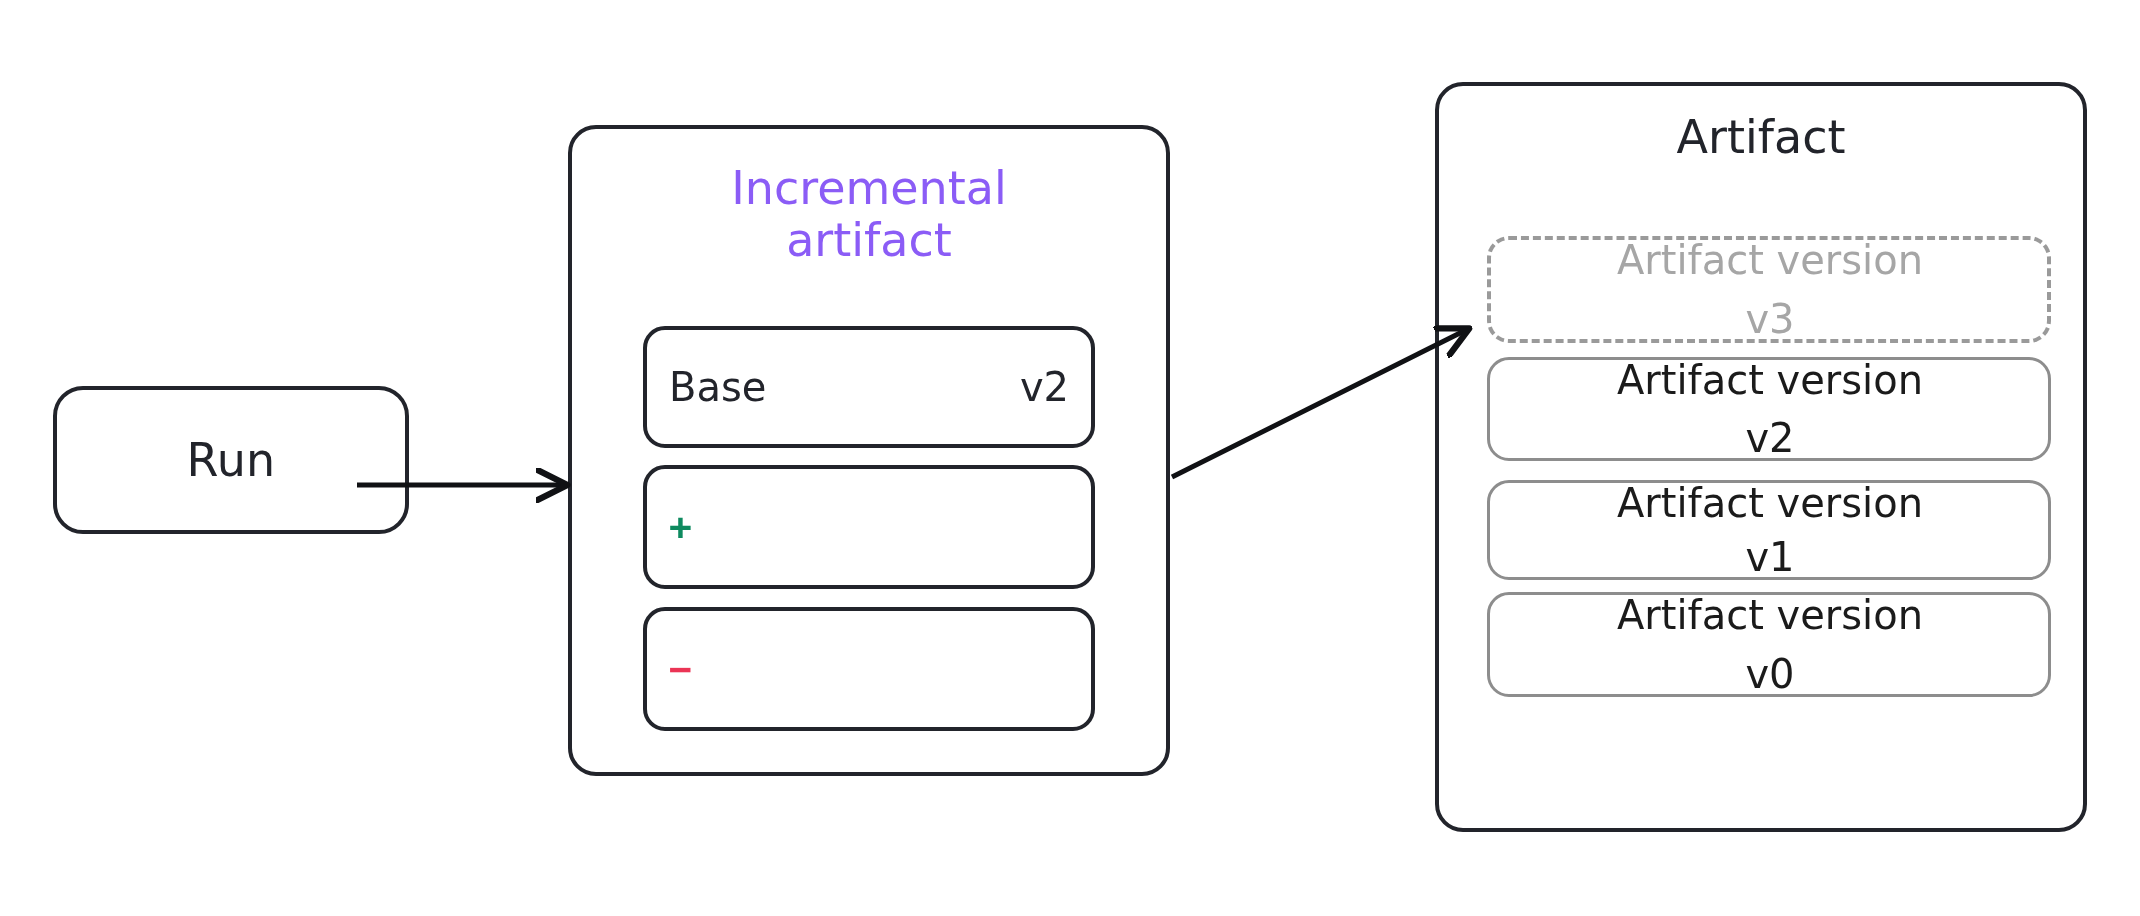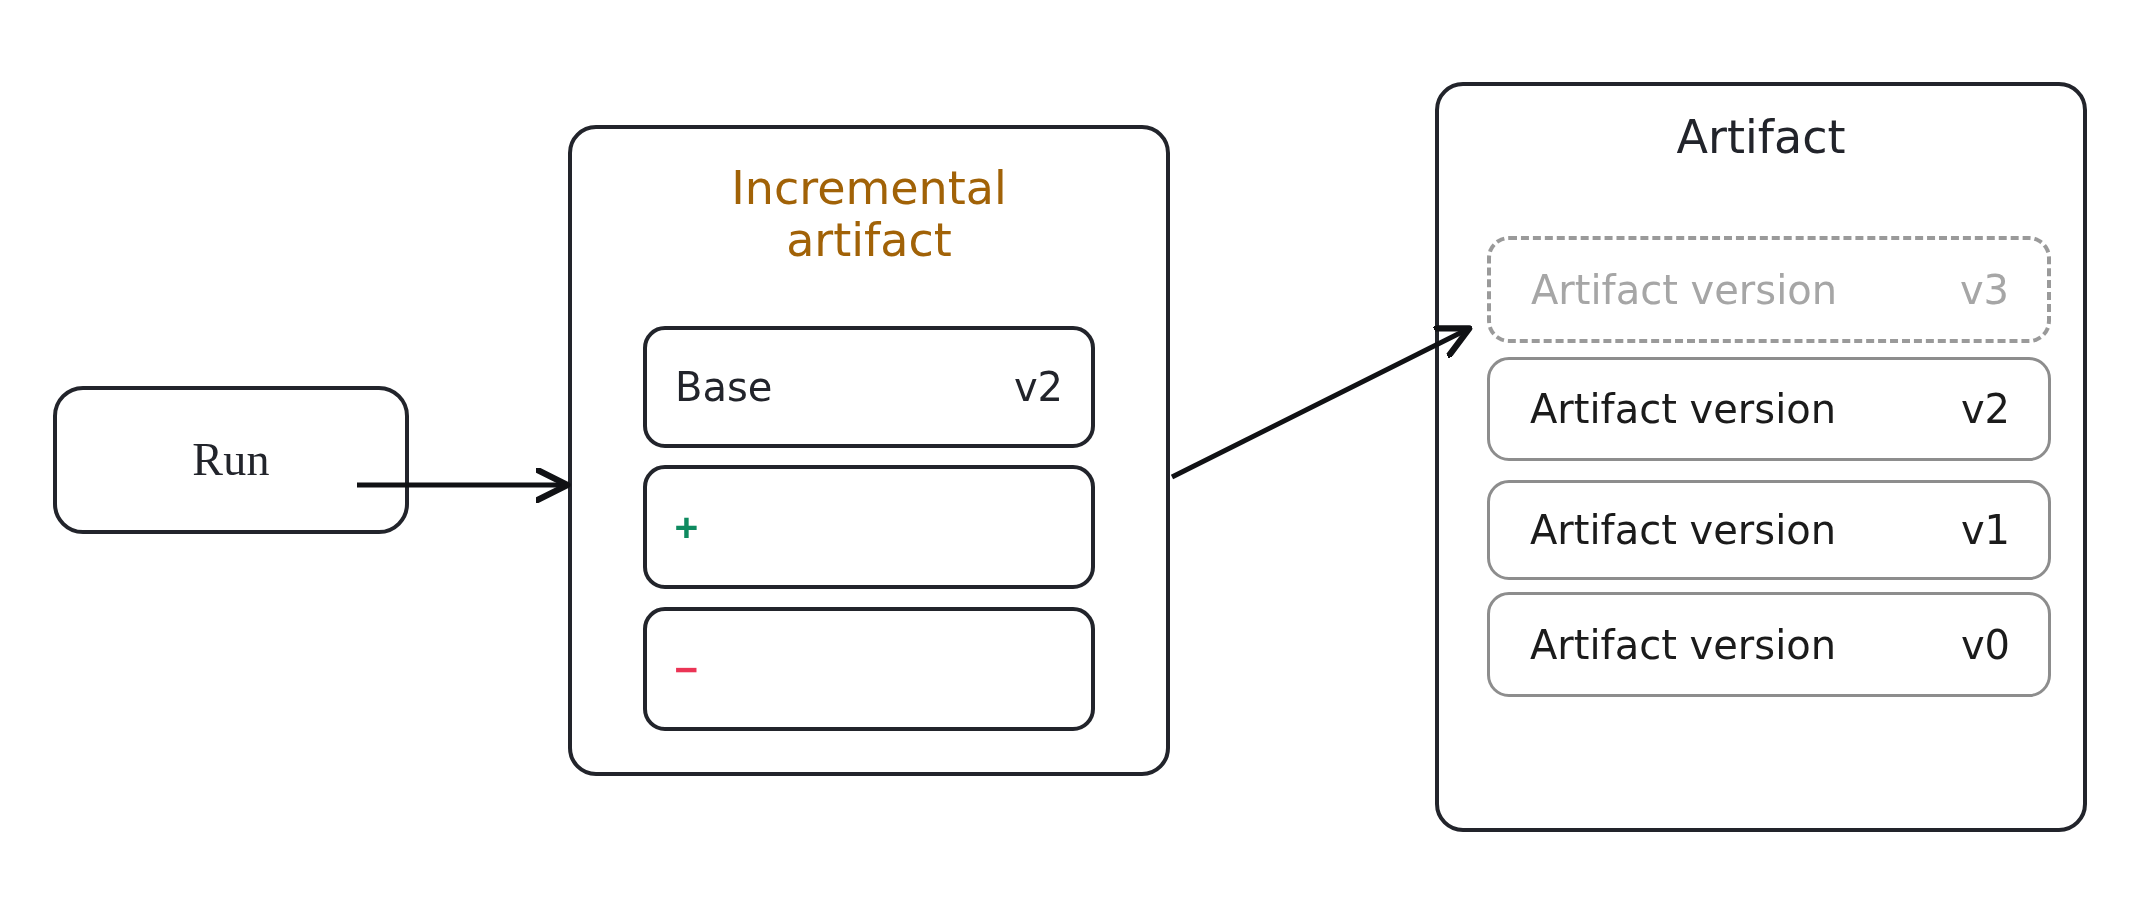--- a/index.html
+++ b/index.html
@@ -36,56 +36,55 @@
     border-radius: 30px;
     display: flex;
     align-items: center;
     justify-content: center;
   }
   #run-node .node-label {
     font-size: 46px;
     color: #22242b;
     letter-spacing: 0.2px;
     line-height: 1;
-    font-family: Liberation Serif, serif;
   }
 
   
   #incremental-node {
     left: 568px;
     top: 125px;
     width: 602px;
     height: 651px;
     border: 4px solid #22242b;
     border-radius: 28px;
   }
   #incremental-title {
     position: absolute;
     left: 0;
     right: 0;
     top: 34px;
     text-align: center;
     font-size: 46px;
     line-height: 1.12;
-    color: #a16207;
+    color: #8b5cf6;
     white-space: pre-line;
   }
 
   .inc-row {
     position: absolute;
     left: 71px;
     width: 452px;
     box-sizing: border-box;
     border: 4px solid #22242b;
     border-radius: 22px;
     background: #ffffff;
     display: flex;
     align-items: center;
     justify-content: space-between;
-    padding: 0 28px;
+    padding: 0 22px;
   }
   #inc-row-base   { top: 197px; height: 122px; }
   #inc-row-add    { top: 336px; height: 124px; }
   #inc-row-remove { top: 478px; height: 124px; }
 
   .inc-row .row-label {
     font-size: 40px;
     color: #22242b;
     line-height: 1;
   }
@@ -136,20 +135,21 @@
     width: 564px;
     box-sizing: border-box;
     border-radius: 22px;
     background: #ffffff;
     display: flex;
     align-items: center;
     justify-content: space-between;
     padding: 0 38px 0 40px;
     font-size: 40px;
     line-height: 1;
+    flex-direction: column;
   }
   .ver-row.solid {
     border: 3px solid #8d8d8d;
     color: #1b1b1b;
   }
   .ver-row.ghost {
     border: 4px dashed #9a9a9a;
     color: #a6a6a6;
   }
   #ver-row-v3 { top: 150px; height: 107px; }

